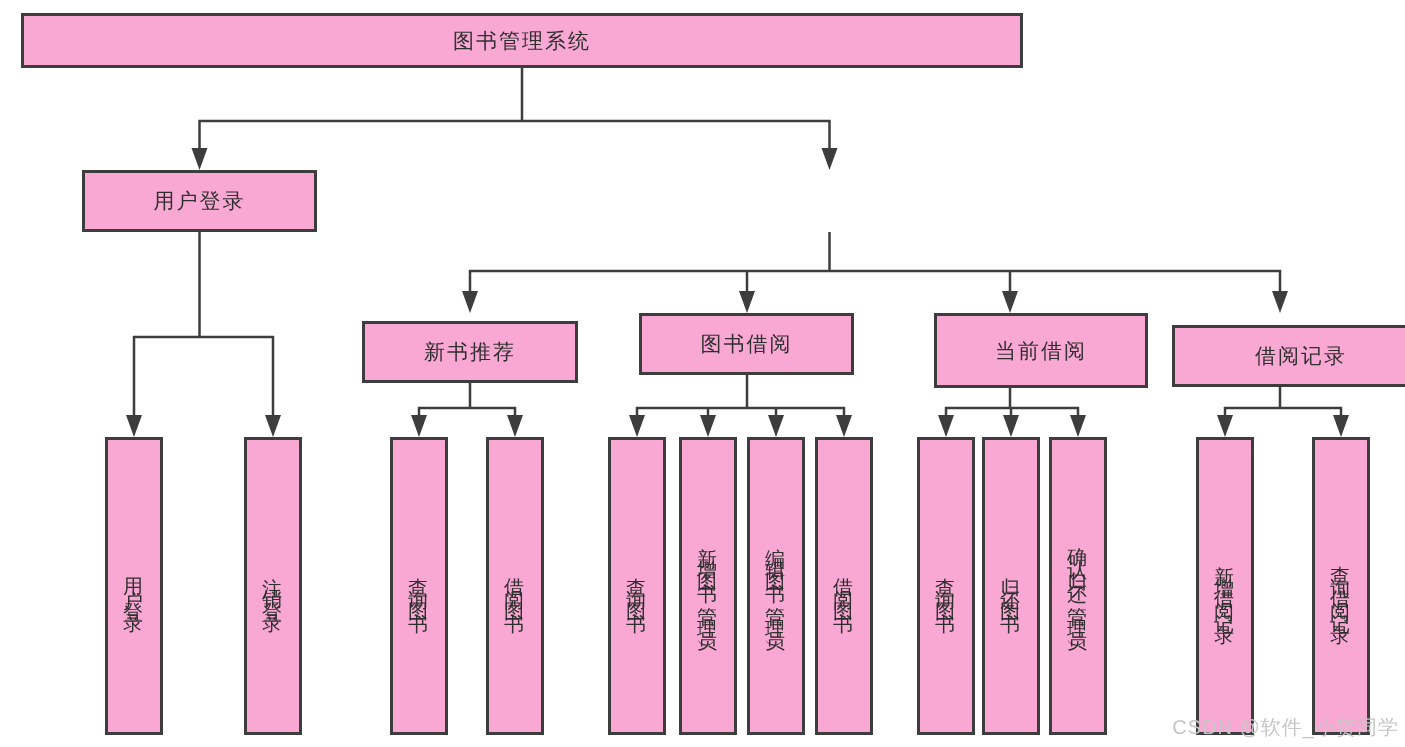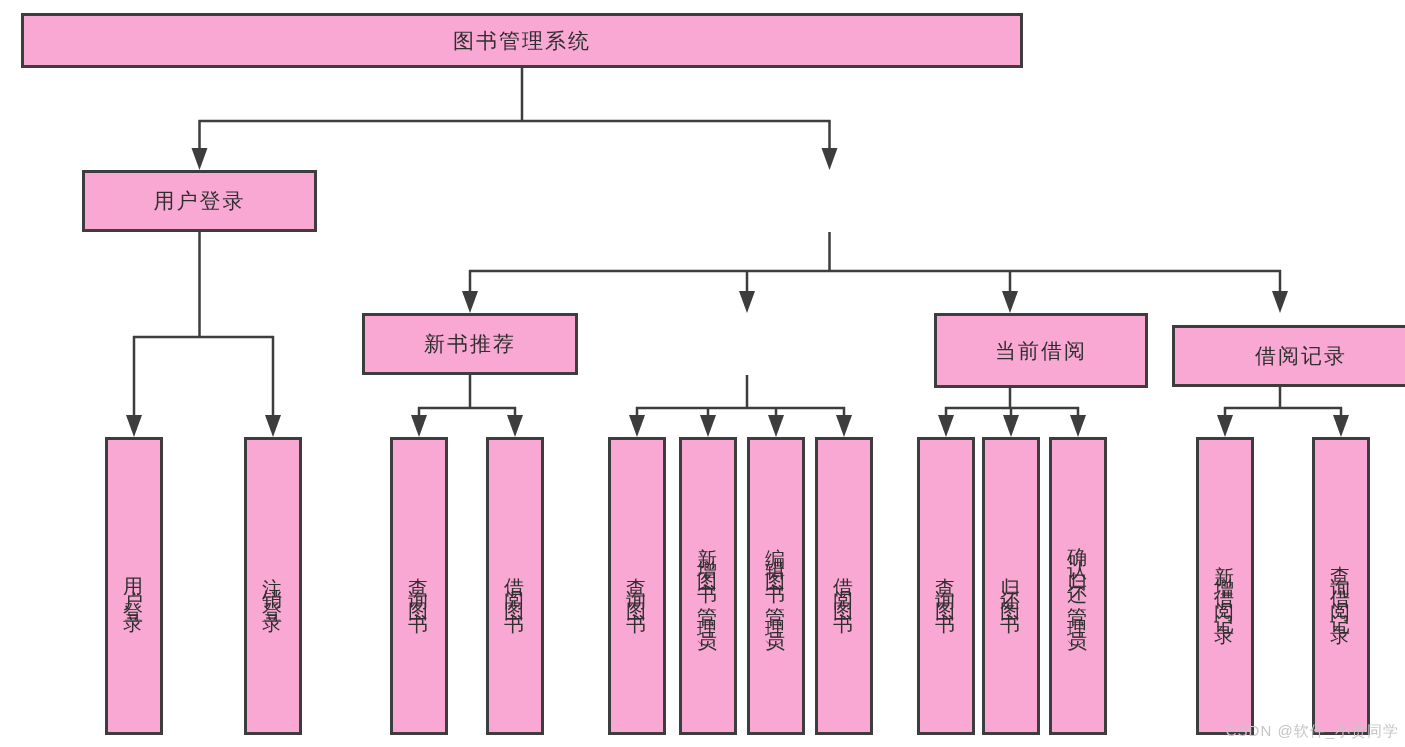--- a/index.html
+++ b/index.html
@@ -33,21 +33,21 @@
     writing-mode: vertical-rl;
     text-orientation: mixed;
     font-size: 20px;
     letter-spacing: 12px;
     white-space: nowrap;
   }
   .watermark {
     position: absolute;
     right: 6px;
     bottom: 6px;
-    font-size: 15px;
+    font-size: 20px;
     letter-spacing: 1px;
     color: #c6c6c6;
     user-select: none;
   }
 </style>
 </head>
 <body>
 
 <div class="canvas">
 
@@ -81,21 +81,22 @@
       <polygon points="1070,415 1086,415 1078,437"></polygon>
       <polygon points="1217,415 1233,415 1225,437"></polygon>
       <polygon points="1333,415 1349,415 1341,437"></polygon>
     </g>
   </svg>
 
   <div class="node" style="left:21px; top:13px; width:1002px; height:55px;">图书管理系统</div>
 
   <div class="node" style="left:82px; top:170px; width:235px; height:62px;">用户登录</div>
 
-  <div class="node" style="left:362px; top:313px; width:216px; height:62px;">新书推荐</div>
+  <div class="node" style="left:362px; top:321px; width:216px; height:62px;">新书推荐</div>
+  <div class="node" style="left:639px; top:313px; width:215px; height:62px;">图书借阅</div>
   <div class="node" style="left:934px; top:313px; width:214px; height:75px;">当前借阅</div>
   <div class="node" style="left:1172px; top:313px; width:258px; height:62px;margin-top:12px;">借阅记录</div>
 
   <div class="node leaf" style="left:105px; top:437px; width:58px; height:298px;">
     <span class="vtext">用户登录</span>
   </div>
   <div class="node leaf" style="left:244px; top:437px; width:58px; height:298px;">
     <span class="vtext">注销登录</span>
   </div>
 

